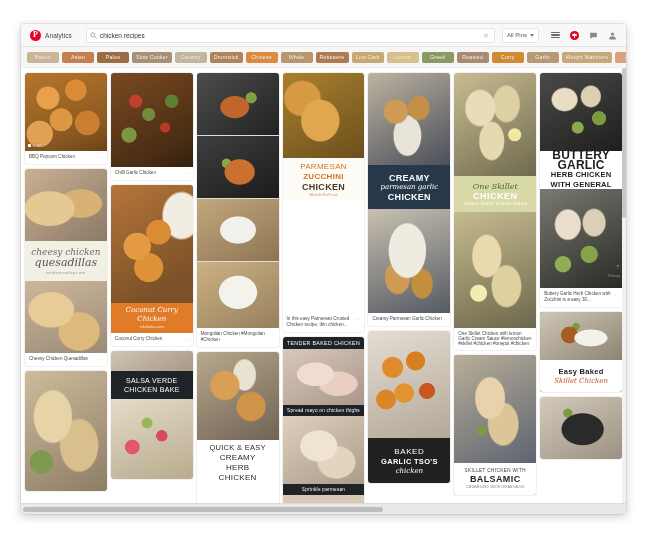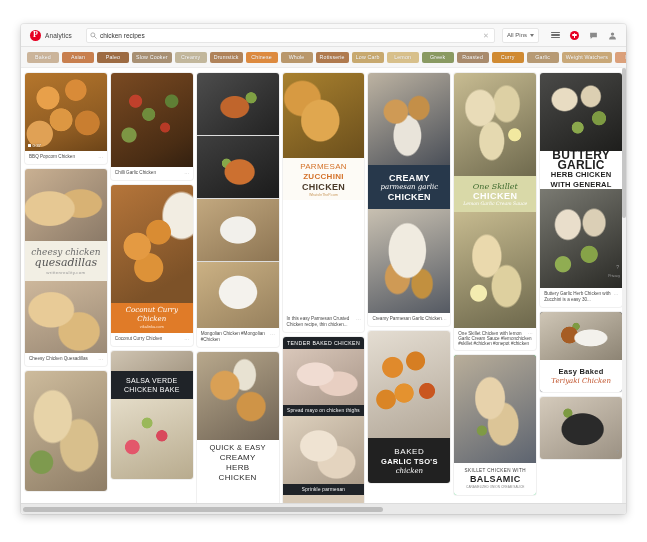--- a/index.html
+++ b/index.html
@@ -531,21 +531,21 @@
 
           <div class="pin">
             <div class="pimg" style="height:80px;background:#0f172a;">
               <div style="position:absolute;left:0;right:0;top:0;height:48px;background:
                    radial-gradient(ellipse at 62% 54%, #f3f1ec 0 22%, transparent 24%),
                    radial-gradient(circle at 36% 48%, #a65d24 0 14%, transparent 15%),
                    radial-gradient(circle at 44% 30%, #7d9a42 0 6%, transparent 7%),
                    linear-gradient(150deg,#cfc6b6,#8d8474);"></div>
               <div class="band ttl-white" style="top:48px;height:32px;">
                 <span class="cond" style="font-size:7.5px;color:#1f1f1f;font-weight:bold;line-height:10px;">Easy Baked</span>
-                <span class="script" style="font-size:7px;color:#c0522a;line-height:9px;">Teriyaki Chicken</span>
+                <span class="script" style="font-size:7px;color:#c0522a;line-height:9px;">Skillet Chicken</span>
               </div>
             </div>
           </div>
 
           <div class="pin">
             <div class="pimg" style="height:62px;background:
                  radial-gradient(ellipse at 52% 52%, #2a2a2a 0 34%, transparent 36%),
                  radial-gradient(circle at 44% 46%, #a85f27 0 14%, transparent 15%),
                  radial-gradient(circle at 62% 58%, #b96c2c 0 12%, transparent 13%),
                  radial-gradient(circle at 34% 26%, #7d9a42 0 6%, transparent 7%),

